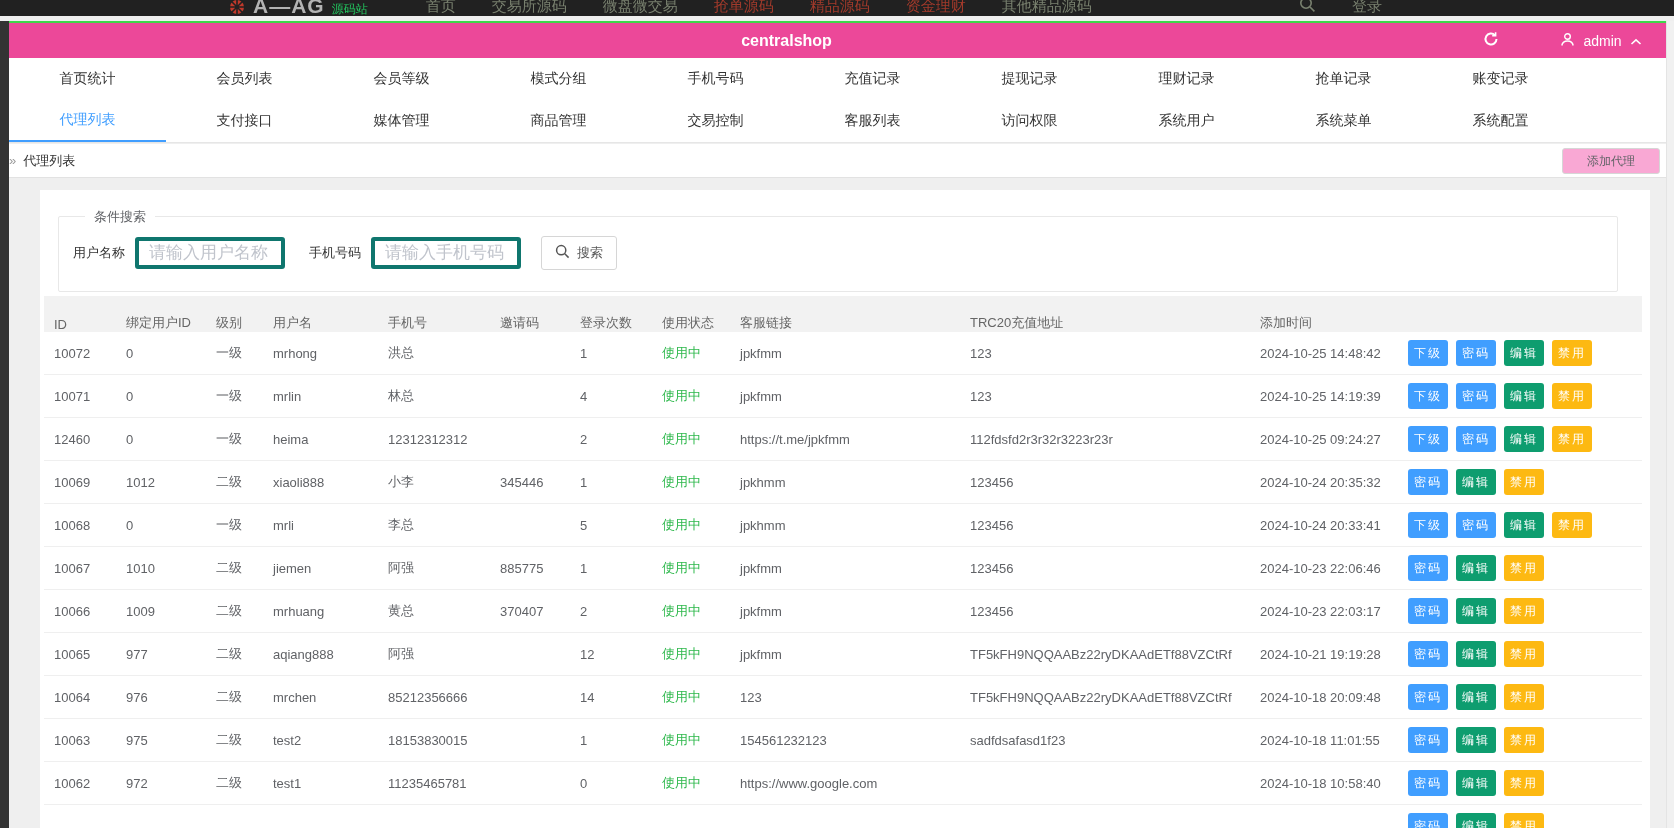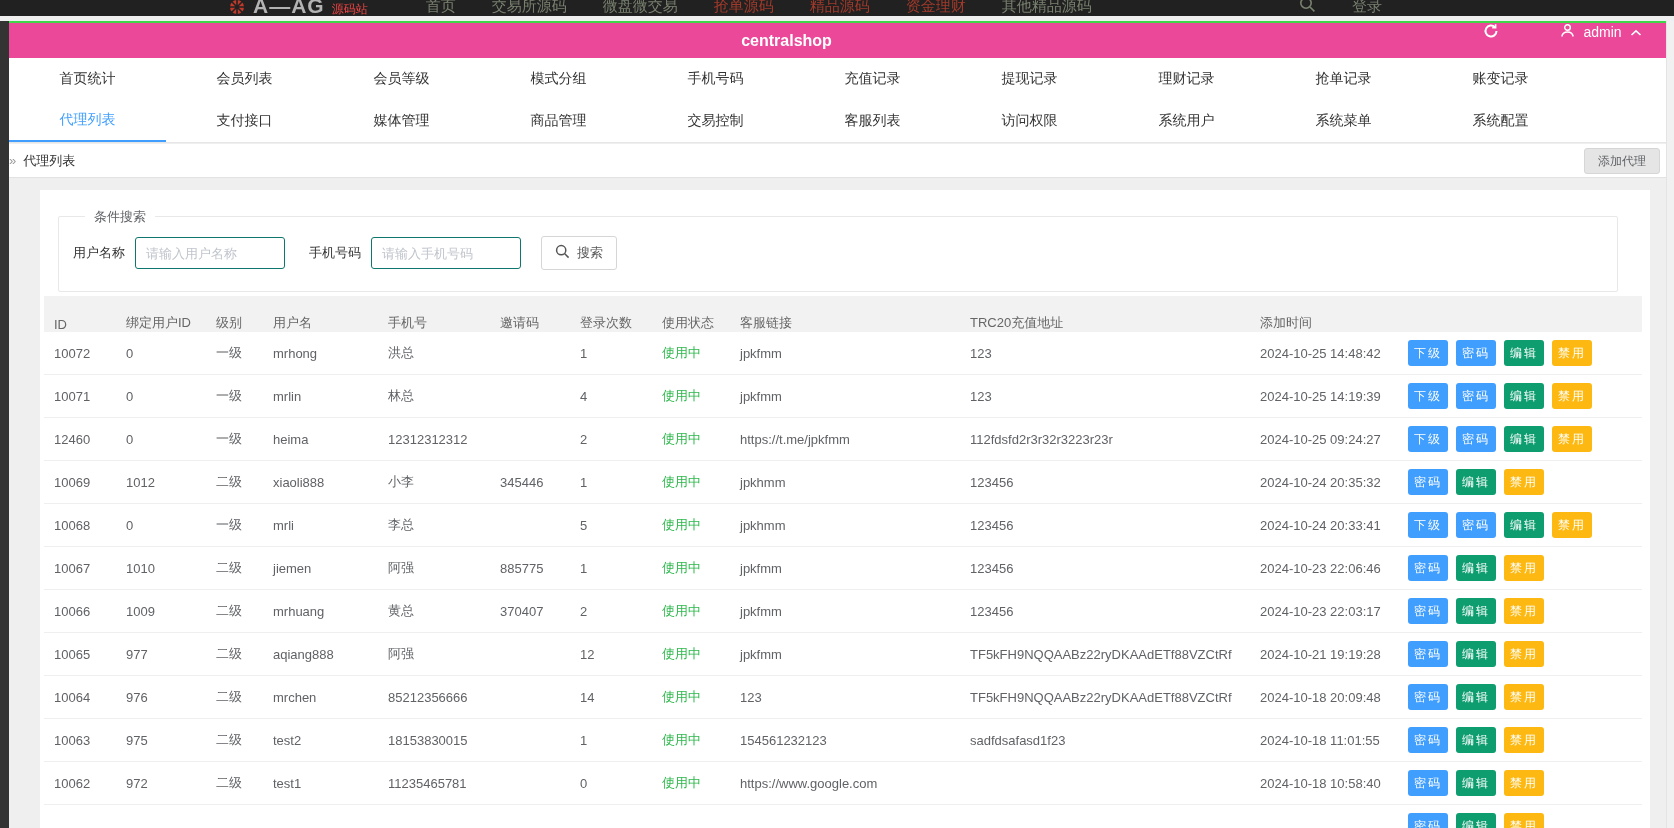--- a/index.html
+++ b/index.html
@@ -5,59 +5,59 @@
 *{margin:0;padding:0;box-sizing:border-box}
 html,body{width:1674px;height:828px;overflow:hidden;background:#efefef;font-family:"Liberation Sans",sans-serif}
 body{position:relative}
 
 
 .topbar{position:absolute;left:0;top:0;width:1674px;height:16px;background:#212121;overflow:hidden;z-index:6}
 .topbar-inner{position:absolute;left:0;top:-10px;height:32px;width:100%;display:flex;align-items:center}
 .logo{margin-left:228px;display:flex;align-items:baseline;gap:7px;flex:0 0 auto}
 .logo-icon{position:relative;top:3px}
 .logo-main{font-size:21px;font-weight:bold;color:#b3b3b3;letter-spacing:1px}
-.logo-sub{font-size:12px;color:#ef4444}
+.logo-sub{font-size:12px;color:#22c55e}
 .top-links{display:flex;gap:36px;margin-left:58px}
 .top-link{font-size:15px;color:#79816f;cursor:pointer;white-space:nowrap}
 .top-link.red{color:#a23a2b}
 .top-right{margin-left:auto;margin-right:292px;display:flex;align-items:center;gap:36px}
 .top-login{font-size:15px;color:#79816f;cursor:pointer}
 
 
 .green-line{position:absolute;left:9px;right:0;top:21px;height:2px;background:#3fd64b;z-index:7}
 .left-strip{position:absolute;left:0;top:21px;width:9px;height:807px;background:#333;z-index:5}
 .appbar{position:absolute;left:9px;right:0;top:23px;height:35px;background:#ec4899}
 .app-title{position:absolute;left:0;right:110px;top:0;height:35px;line-height:35px;text-align:center;color:#fff;font-size:16px;font-weight:bold}
-.appbar-right{position:absolute;right:0;top:0;height:35px;display:flex;align-items:flex-start}
+.appbar-right{position:absolute;right:0;top:0;height:35px;display:flex;align-items:center}
 .appbar-sep{width:1px;background:rgba(255,255,255,.3)}
 .refresh-zone{width:72px;display:flex;align-items:center;justify-content:center;cursor:pointer}
 .admin-zone{width:146px;display:flex;align-items:center;justify-content:center;gap:8px;color:#fff;font-size:14px;cursor:pointer}
 
 
 .navbar{position:absolute;left:9px;right:0;top:58px;height:85px;background:#fff;border-bottom:1px solid #e6e6e6}
 .nav-row{display:grid;grid-template-columns:repeat(10,157px);height:42px}
 .nav-item{display:flex;align-items:center;justify-content:center;font-size:14px;color:#333;cursor:pointer}
 .nav-row .nav-item.active{color:#409eff;border-bottom:2px solid #409eff}
 
 
 .crumbbar{position:absolute;left:9px;right:0;top:144px;height:34px;background:#fff;border-bottom:1px solid #e2e2e2}
 .crumb{position:absolute;left:0;top:0;height:34px;line-height:34px;font-size:13px;color:#333}
 .crumb-arrows{color:#999;margin-right:7px;font-size:13px}
-.add-btn{position:absolute;right:14px;top:4px;height:26px;line-height:24px;padding:0 13px;background:#e5e5e5;border:1px solid #d6d6d6;border-radius:3px;font-size:12px;color:#606266;cursor:pointer}
+.add-btn{position:absolute;right:14px;top:4px;height:26px;line-height:24px;padding:0 24px;background:#f9a8d4;border:1px solid #d6d6d6;border-radius:3px;font-size:12px;color:#606266;cursor:pointer}
 
 
 .main{position:absolute;left:9px;right:0;top:179px;bottom:0;background:#efefef}
 .card{position:absolute;left:31px;top:11px;width:1610px;height:700px;background:#fff}
 
 
 .fs{position:absolute;left:18px;top:26px;width:1560px;height:76px;border:1px solid #e8e8e8;border-radius:2px}
 .fs-legend{position:absolute;top:-9px;left:26px;background:#fff;padding:0 9px;font-size:13px;color:#606266}
 .search-row{position:absolute;left:14px;top:19px;display:flex;align-items:center}
 .f-label{font-size:13px;color:#333;margin-right:10px;white-space:nowrap}
-.inp{width:150px;height:32px;border:1px solid #0f766e;border-radius:3px;padding:0 10px;font-size:13px;color:#606266;outline:none}
+.inp{width:150px;height:32px;border:4px solid #0f766e;border-radius:3px;padding:0 10px;font-size:17px;color:#606266;outline:none}
 .inp::placeholder{color:#c0c4cc}
 .grp2{margin-left:24px}
 .search-btn{margin-left:20px;height:34px;padding:0 13px;display:flex;align-items:center;gap:7px;background:#fff;border:1px solid #d6d6d6;border-radius:3px;font-size:13px;color:#555;cursor:pointer}
 
 
 .table{position:absolute;left:4px;top:106px;width:1598px}
 .t-head{display:flex;align-items:flex-end;height:36px;background:#f2f2f2}
 .th{padding-left:10px;font-size:13px;color:#666;white-space:nowrap;overflow:hidden}
 .t-row{display:flex;align-items:center;height:43px;border-bottom:1px solid #efefef;background:#fff}
 .cell{padding-left:10px;font-size:13px;color:#606266;white-space:nowrap;overflow:hidden}

